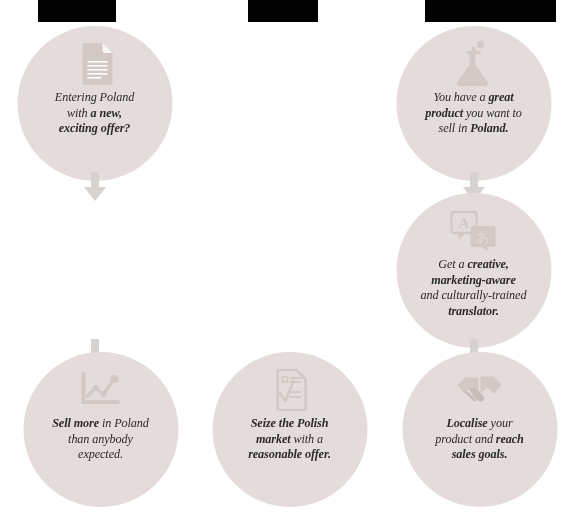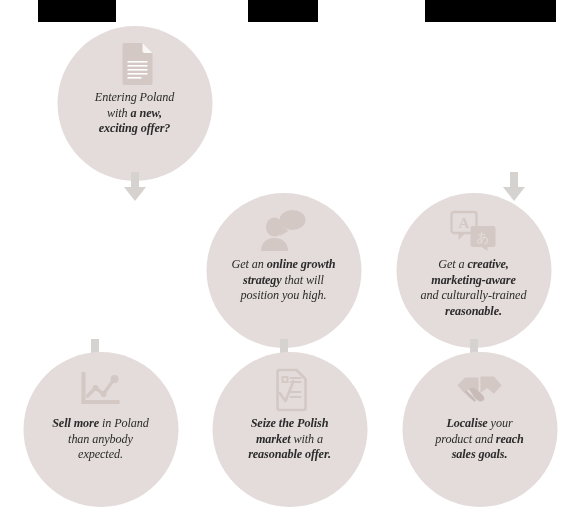--- a/index.html
+++ b/index.html
@@ -48,21 +48,21 @@
   }
 
   .cell {
     position: absolute;
     width: 189px;
     height: 167px;
   }
   .cell.c0 { left: 0px; }
   .cell.c1 { left: 189px; }
   .cell.c2 { left: 379px; }
-  .cell.r0 { top: 0px; margin-left: 40px; }
+  .cell.r0 { top: 0px; }
   .cell.r1 { top: 167px; }
   .cell.r2 { top: 326px; padding-left: 12px; }
 
   .circle {
     position: absolute;
     left: 50%;
     top: 4px;
     transform: translateX(-50%);
     width: 155px;
     height: 155px;
@@ -166,38 +166,20 @@
             <circle cx="18" cy="18" r="3" fill="#D3C8C4"></circle>
             <circle cx="26" cy="24" r="3" fill="#D3C8C4"></circle>
             <circle cx="37" cy="9" r="4" fill="#D3C8C4"></circle>
           </svg>
         </div>
         <div class="circle-text"><b>Sell more</b> in Poland<br>than anybody<br>expected.</div>
       </div>
     </div>
 
 
-    <div class="cell c1 r1">
-      <div class="circle">
-        <div class="circle-icon">
-          <svg width="48" height="44" viewBox="0 0 48 44">
-            <ellipse cx="15" cy="18" rx="8.6" ry="9.6" fill="#D3C8C4"></ellipse>
-            <path d="M15 29 C6 29 1.5 35 1.5 42 H28.5 C28.5 35 24 29 15 29 Z" fill="#D3C8C4"></path>
-            <ellipse cx="33" cy="11" rx="13" ry="10" fill="#D3C8C4"></ellipse>
-            <path d="M24 18 L20 27 L29 22 Z" fill="#D3C8C4"></path>
-          </svg>
-        </div>
-        <div class="circle-text">Get an <b>online growth<br>strategy</b> that will<br>position you high.</div>
-      </div>
-      <div class="arrow">
-        <svg width="26" height="30" viewBox="0 0 26 30">
-          <path d="M9 0 H17 V15 H24 L13 29 L2 15 H9 Z" fill="#D5D2D0"></path>
-        </svg>
-      </div>
-    </div>
 
     <div class="cell c1 r2">
       <div class="circle">
         <div class="circle-icon">
           <svg width="44" height="46" viewBox="0 0 44 46">
             <path d="M12 3 H29 L38 12 V41 a2 2 0 0 1 -2 2 H12 a2 2 0 0 1 -2 -2 V5 a2 2 0 0 1 2 -2 Z" fill="none" stroke="#D3C8C4" stroke-width="2.6"></path>
             <rect x="15" y="10" width="5" height="5" fill="none" stroke="#D3C8C4" stroke-width="1.8"></rect>
             <g stroke="#D3C8C4" stroke-width="2" stroke-linecap="round">
               <line x1="23" y1="11" x2="33" y2="11"></line>
               <line x1="23" y1="15" x2="33" y2="15"></line>
@@ -205,40 +187,53 @@
               <line x1="23" y1="30" x2="33" y2="30"></line>
             </g>
             <path d="M12 26 L18 34 L26 14" stroke="#D3C8C4" stroke-width="2.6" fill="none" stroke-linecap="round" stroke-linejoin="round"></path>
           </svg>
         </div>
         <div class="circle-text"><b>Seize the Polish<br>market</b> with a<br><b>reasonable offer.</b></div>
       </div>
     </div>
 
     <div class="cell c2 r0">
+      <div class="circle">
+        <div class="circle-icon">
+          <svg width="40" height="48" viewBox="0 0 40 48">
+            <circle cx="27" cy="4.5" r="3.6" fill="#D3C8C4"></circle>
+            <circle cx="20" cy="9" r="2.2" fill="#D3C8C4"></circle>
+            <circle cx="26" cy="13" r="1.6" fill="#D3C8C4"></circle>
+            <rect x="16" y="13" width="6" height="10" fill="#D3C8C4"></rect>
+            <path d="M18 22 L4 42 a2.5 2.5 0 0 0 2 4 H32 a2.5 2.5 0 0 0 2 -4 L20 22 Z" fill="#D3C8C4"></path>
+            <rect x="13" y="11" width="12" height="3" rx="1.4" fill="#D3C8C4"></rect>
+          </svg>
+        </div>
+        <div class="circle-text">You have a <b>great<br>product</b> you want to<br>sell in <b>Poland.</b></div>
+      </div>
       <div class="arrow">
         <svg width="26" height="30" viewBox="0 0 26 30">
           <path d="M9 0 H17 V15 H24 L13 29 L2 15 H9 Z" fill="#D5D2D0"></path>
         </svg>
       </div>
     </div>
 
     <div class="cell c2 r1">
       <div class="circle">
         <div class="circle-icon">
           <svg width="48" height="42" viewBox="0 0 48 42">
             <rect x="2" y="2" width="25" height="21" rx="2.5" fill="none" stroke="#D3C8C4" stroke-width="2.4"></rect>
             <path d="M9 23 L9 30 L16 23 Z" fill="#D3C8C4"></path>
             <text x="14.5" y="18" font-family="'Liberation Serif',serif" font-size="15" font-weight="bold" fill="#D3C8C4" text-anchor="middle">A</text>
             <rect x="21" y="16" width="25" height="21" rx="2.5" fill="#D3C8C4"></rect>
             <path d="M38 37 L38 41 L32 37 Z" fill="#D3C8C4"></path>
             <text x="33.5" y="32" font-family="'Liberation Serif',serif" font-size="13" fill="#E3DCDA" text-anchor="middle">あ</text>
           </svg>
         </div>
-        <div class="circle-text">Get a <b>creative,<br>marketing-aware</b><br>and culturally-trained<br><b>reasonable.</b></div>
+        <div class="circle-text">Get a <b>creative,<br>marketing-aware</b><br>and culturally-trained<br><b>translator.</b></div>
       </div>
       <div class="arrow">
         <svg width="26" height="30" viewBox="0 0 26 30">
           <path d="M9 0 H17 V15 H24 L13 29 L2 15 H9 Z" fill="#D5D2D0"></path>
         </svg>
       </div>
     </div>
 
     <div class="cell c2 r2">
       <div class="circle">

